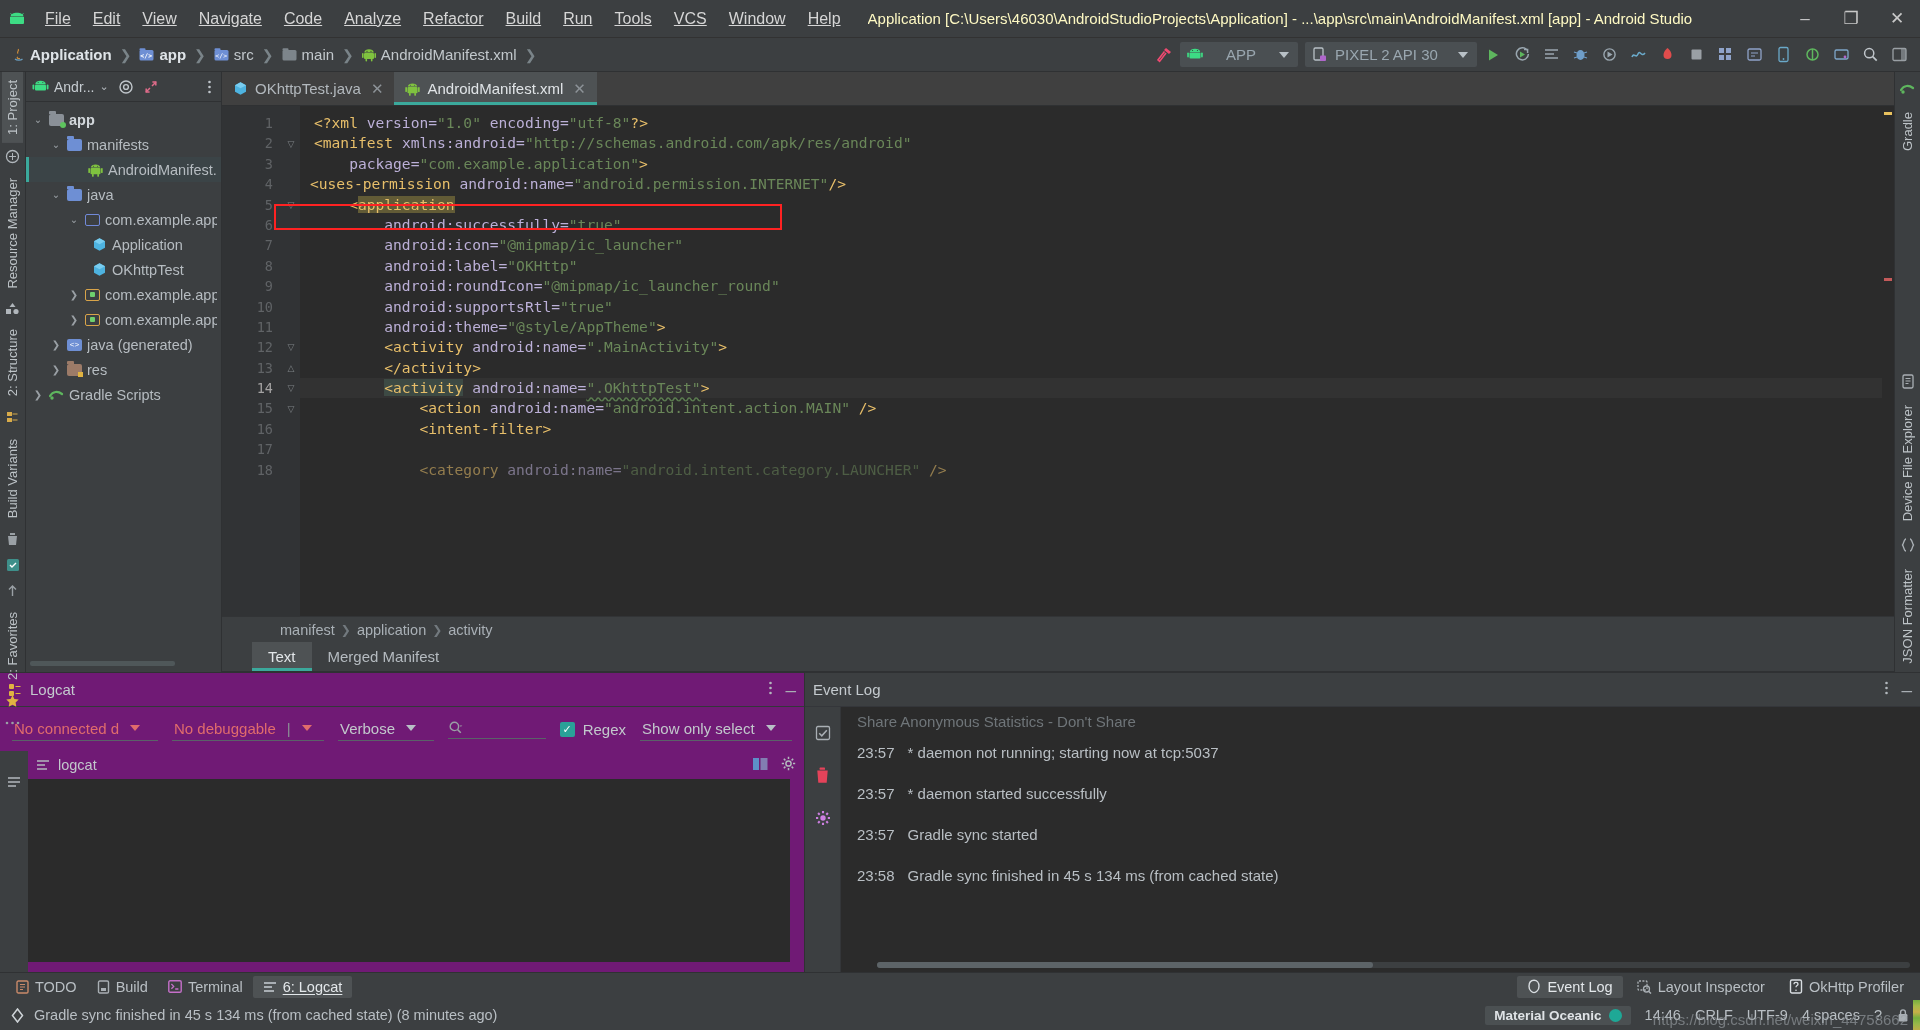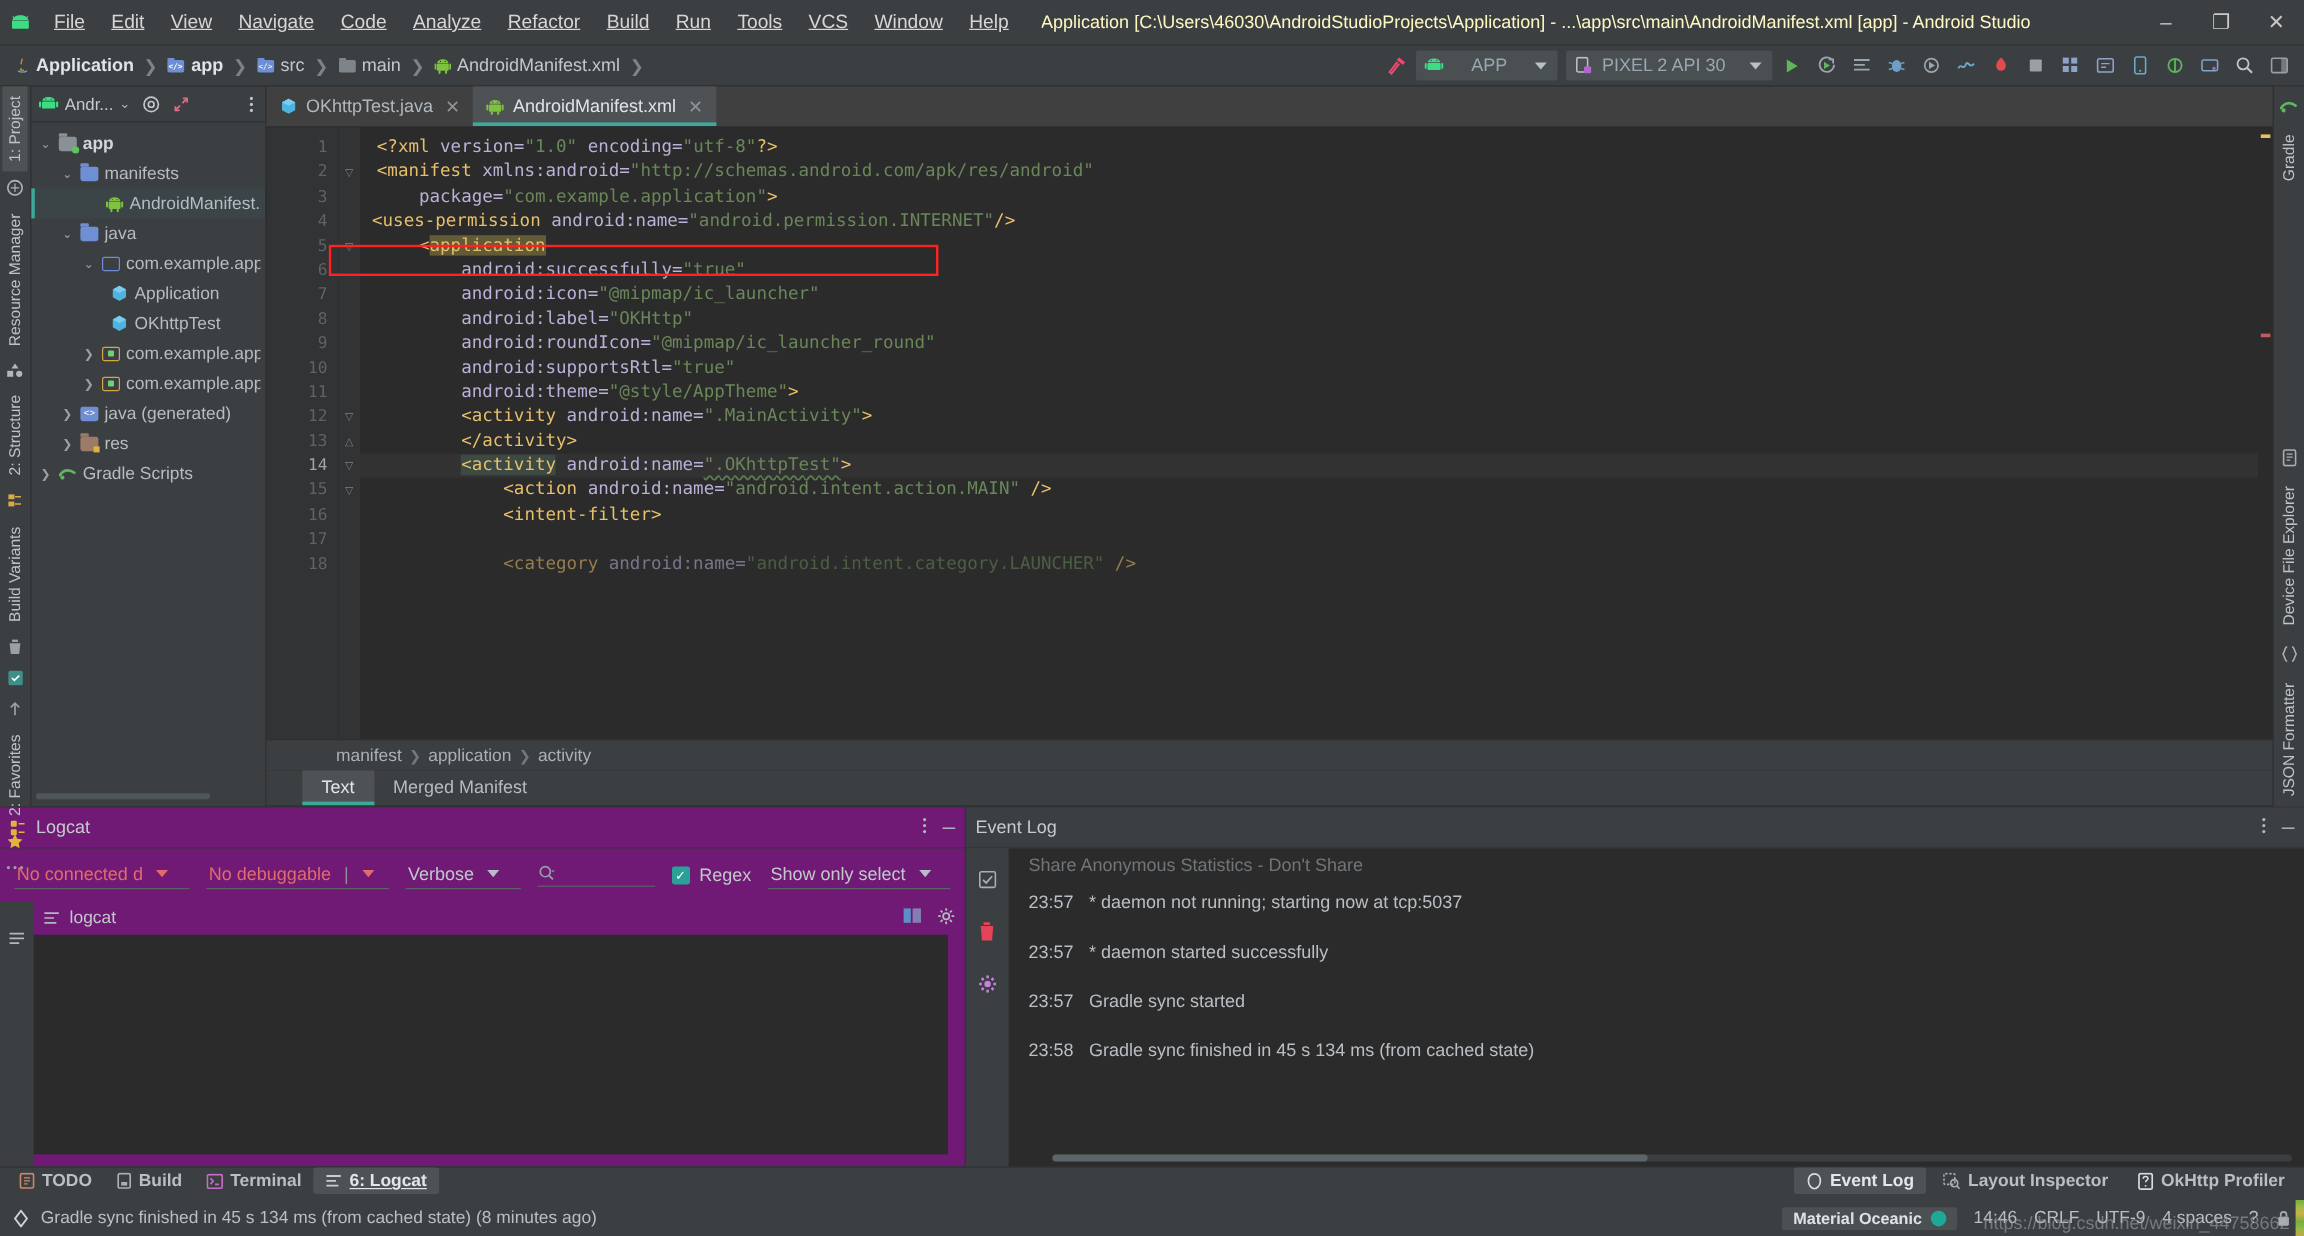--- a/index.html
+++ b/index.html
@@ -145,21 +145,21 @@
   .el-body{ flex:1; display:flex; min-height:0;}
   .el-rail{ width:36px; display:flex; flex-direction:column; align-items:center; padding-top:18px; gap:22px; background:#3c3f41; border-right:1px solid #343639;}
   .el-list{ flex:1; background:#2b2b2b; overflow:hidden; position:relative; padding-top:2px; min-width:0;}
   .el-row{ display:flex; gap:13px; padding:12px 16px; font-size:15px; color:#b9bfc4; white-space:nowrap;}
   .el-row.faint{ color:#6f7579; padding-top:4px; padding-bottom:2px;}
   .el-time{ color:#b9bfc4; flex:none;}
   .el-scroll{ position:absolute; left:36px; right:10px; bottom:4px; height:6px; background:#3c3f41; border-radius:3px;}
   .el-scroll i{ position:absolute; left:0; width:48%; top:0; bottom:0; background:#5d6468; border-radius:3px;}
 
   
-  .toolwin{ height:28px; background:#3c3f41; display:flex; align-items:flex-start; padding:0 6px; flex:none; border-top:1px solid #2f3133;font-weight:bold;}
+  .toolwin{ height:28px; background:#3c3f41; display:flex; align-items:center; padding:0 6px; flex:none; border-top:1px solid #2f3133;}
   .tw{ display:flex; align-items:center; gap:6px; padding:3px 10px; font-size:14.5px; color:#b9bfc4; border-radius:2px;}
   .tw.active{ background:#4e5254; color:#e3e7ea;}
   .tw-right{ margin-left:auto; display:flex; align-items:center; gap:4px;}
   .statusbar{ height:30px; background:#3c3f41; display:flex; align-items:center; padding:0 10px; gap:9px; flex:none; font-size:14.5px; color:#b9bfc4; position:relative;}
   .sb-right{ margin-left:auto; display:flex; align-items:center; gap:14px;}
   .theme-chip{ background:#4b5052; padding:2px 9px; border-radius:2px; font-size:13.5px; color:#dfe3e6; font-weight:bold; display:flex; align-items:center; gap:7px;}
   .dot-teal{ width:13px;height:13px;border-radius:50%;background:#1ea896;}
   .watermark{ position:absolute; right:12px; bottom:2px; font-size:15px; color:#9aa0a5; opacity:.62; pointer-events:none; white-space:nowrap;}
 
   .redbox{ position:absolute; border:2.5px solid #f22; pointer-events:none; }

